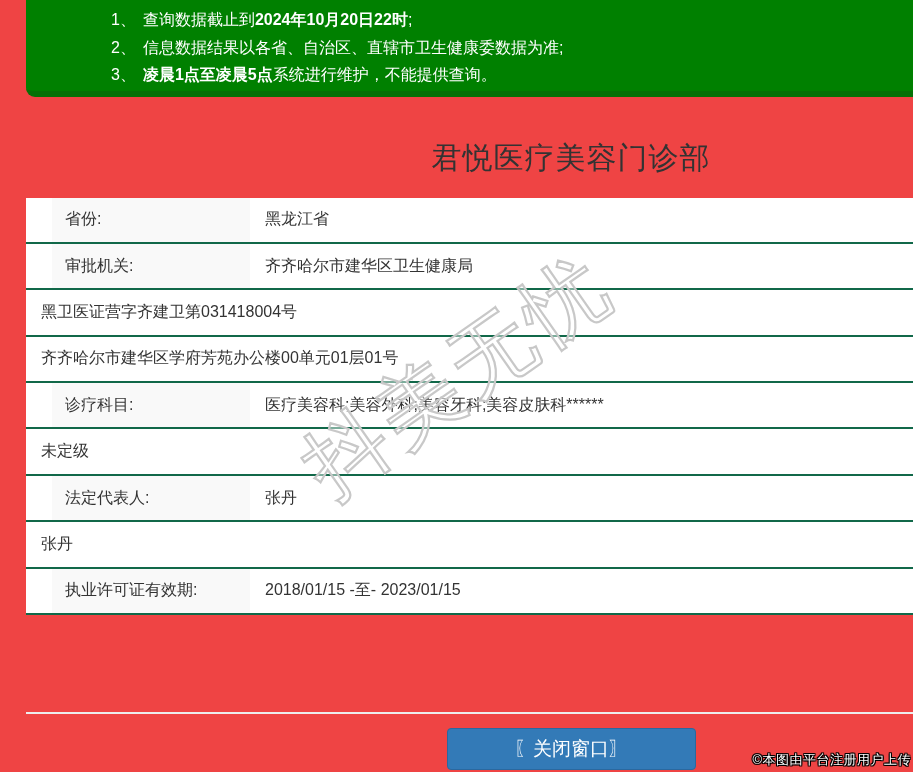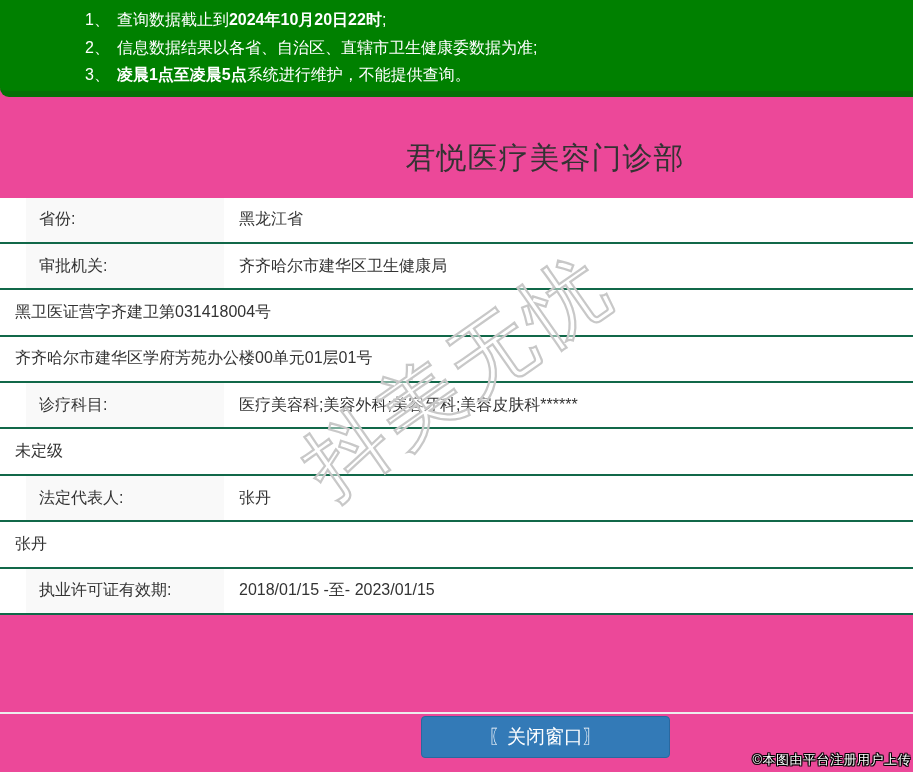--- a/index.html
+++ b/index.html
@@ -6,21 +6,22 @@
   html, body { background: #ffffff; }
   body {
     font-family: "Liberation Sans", "DejaVu Sans", sans-serif;
     color: #333333;
   }
   .viewport {
     position: relative;
     width: 913px;
     height: 772px;
     overflow: hidden;
-    background: #ec4899;
+    background: #ef4444;
+    padding-left: 26px;
   }
   .page { width: 1090px; }
 
   
   .notice-box {
     width: 1090px;
     background: #008000;
     border-bottom: 6px solid #067006;
     border-radius: 0 0 9px 9px;
     padding: 6px 20px 2px 85px;
@@ -73,21 +74,21 @@
   }
 
   
   .footer-bar {
     width: 1090px;
     margin-top: 97px;
     border-top: 2px solid #ededed;
   }
   .close-button {
     display: block;
-    margin: 2px auto 0 auto;
+    margin: 14px auto 0 auto;
     width: 249px;
     height: 42px;
     background: #337ab7;
     border: 1px solid #2a689f;
     border-radius: 4px;
     color: #ffffff;
     font-size: 19px;
     font-family: "Liberation Sans", "DejaVu Sans", sans-serif;
     cursor: pointer;
   }

